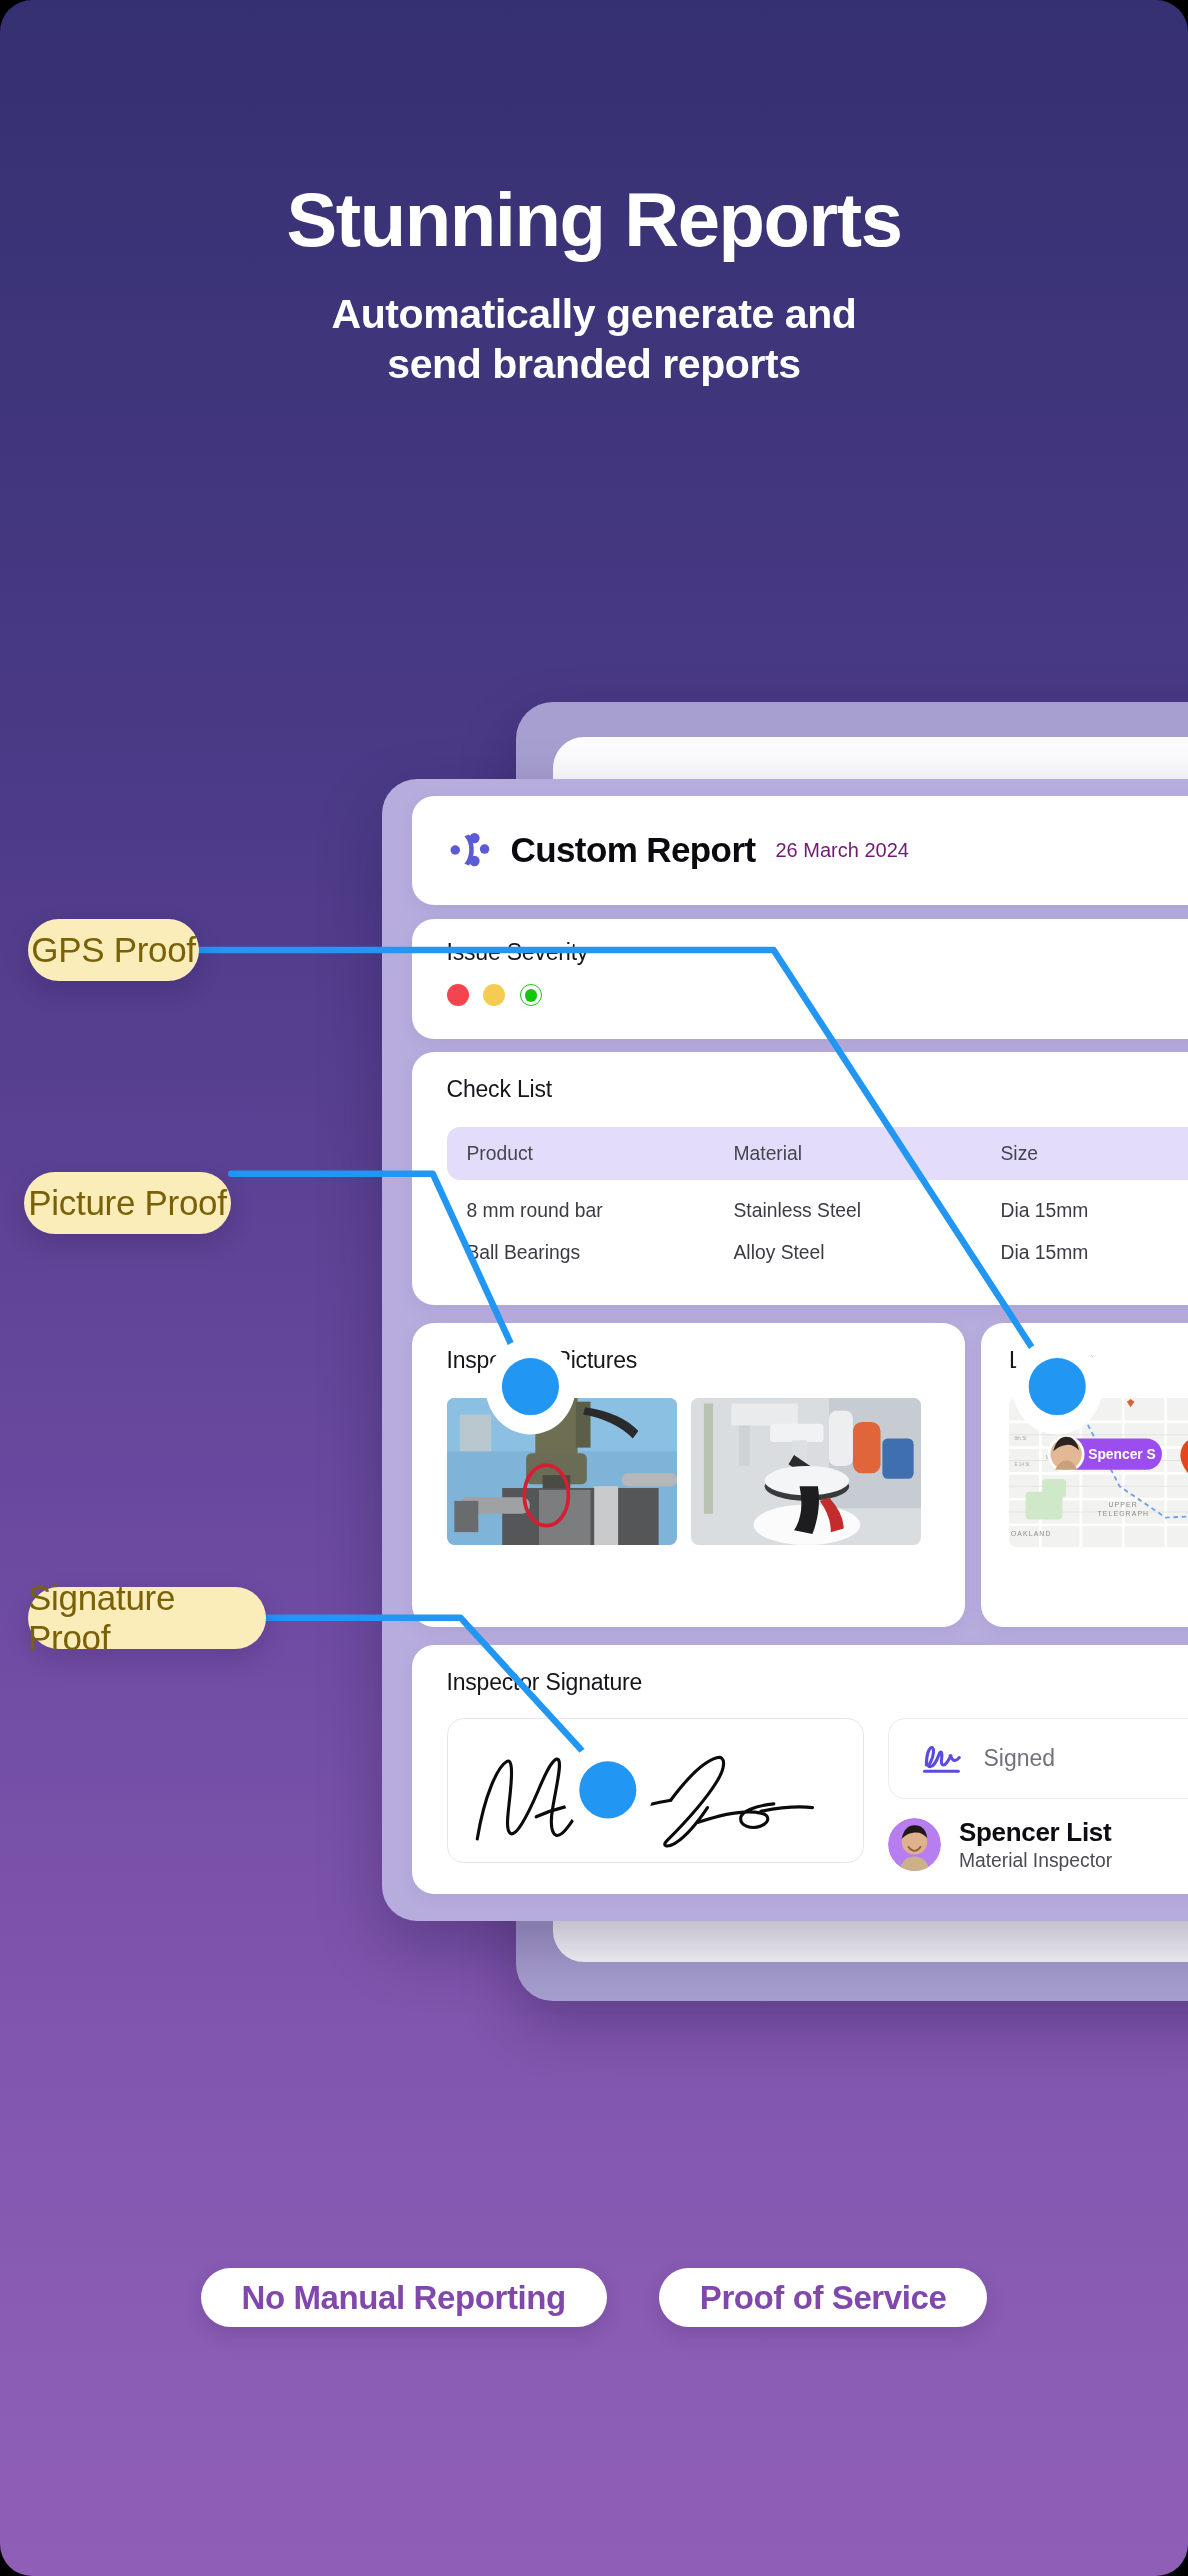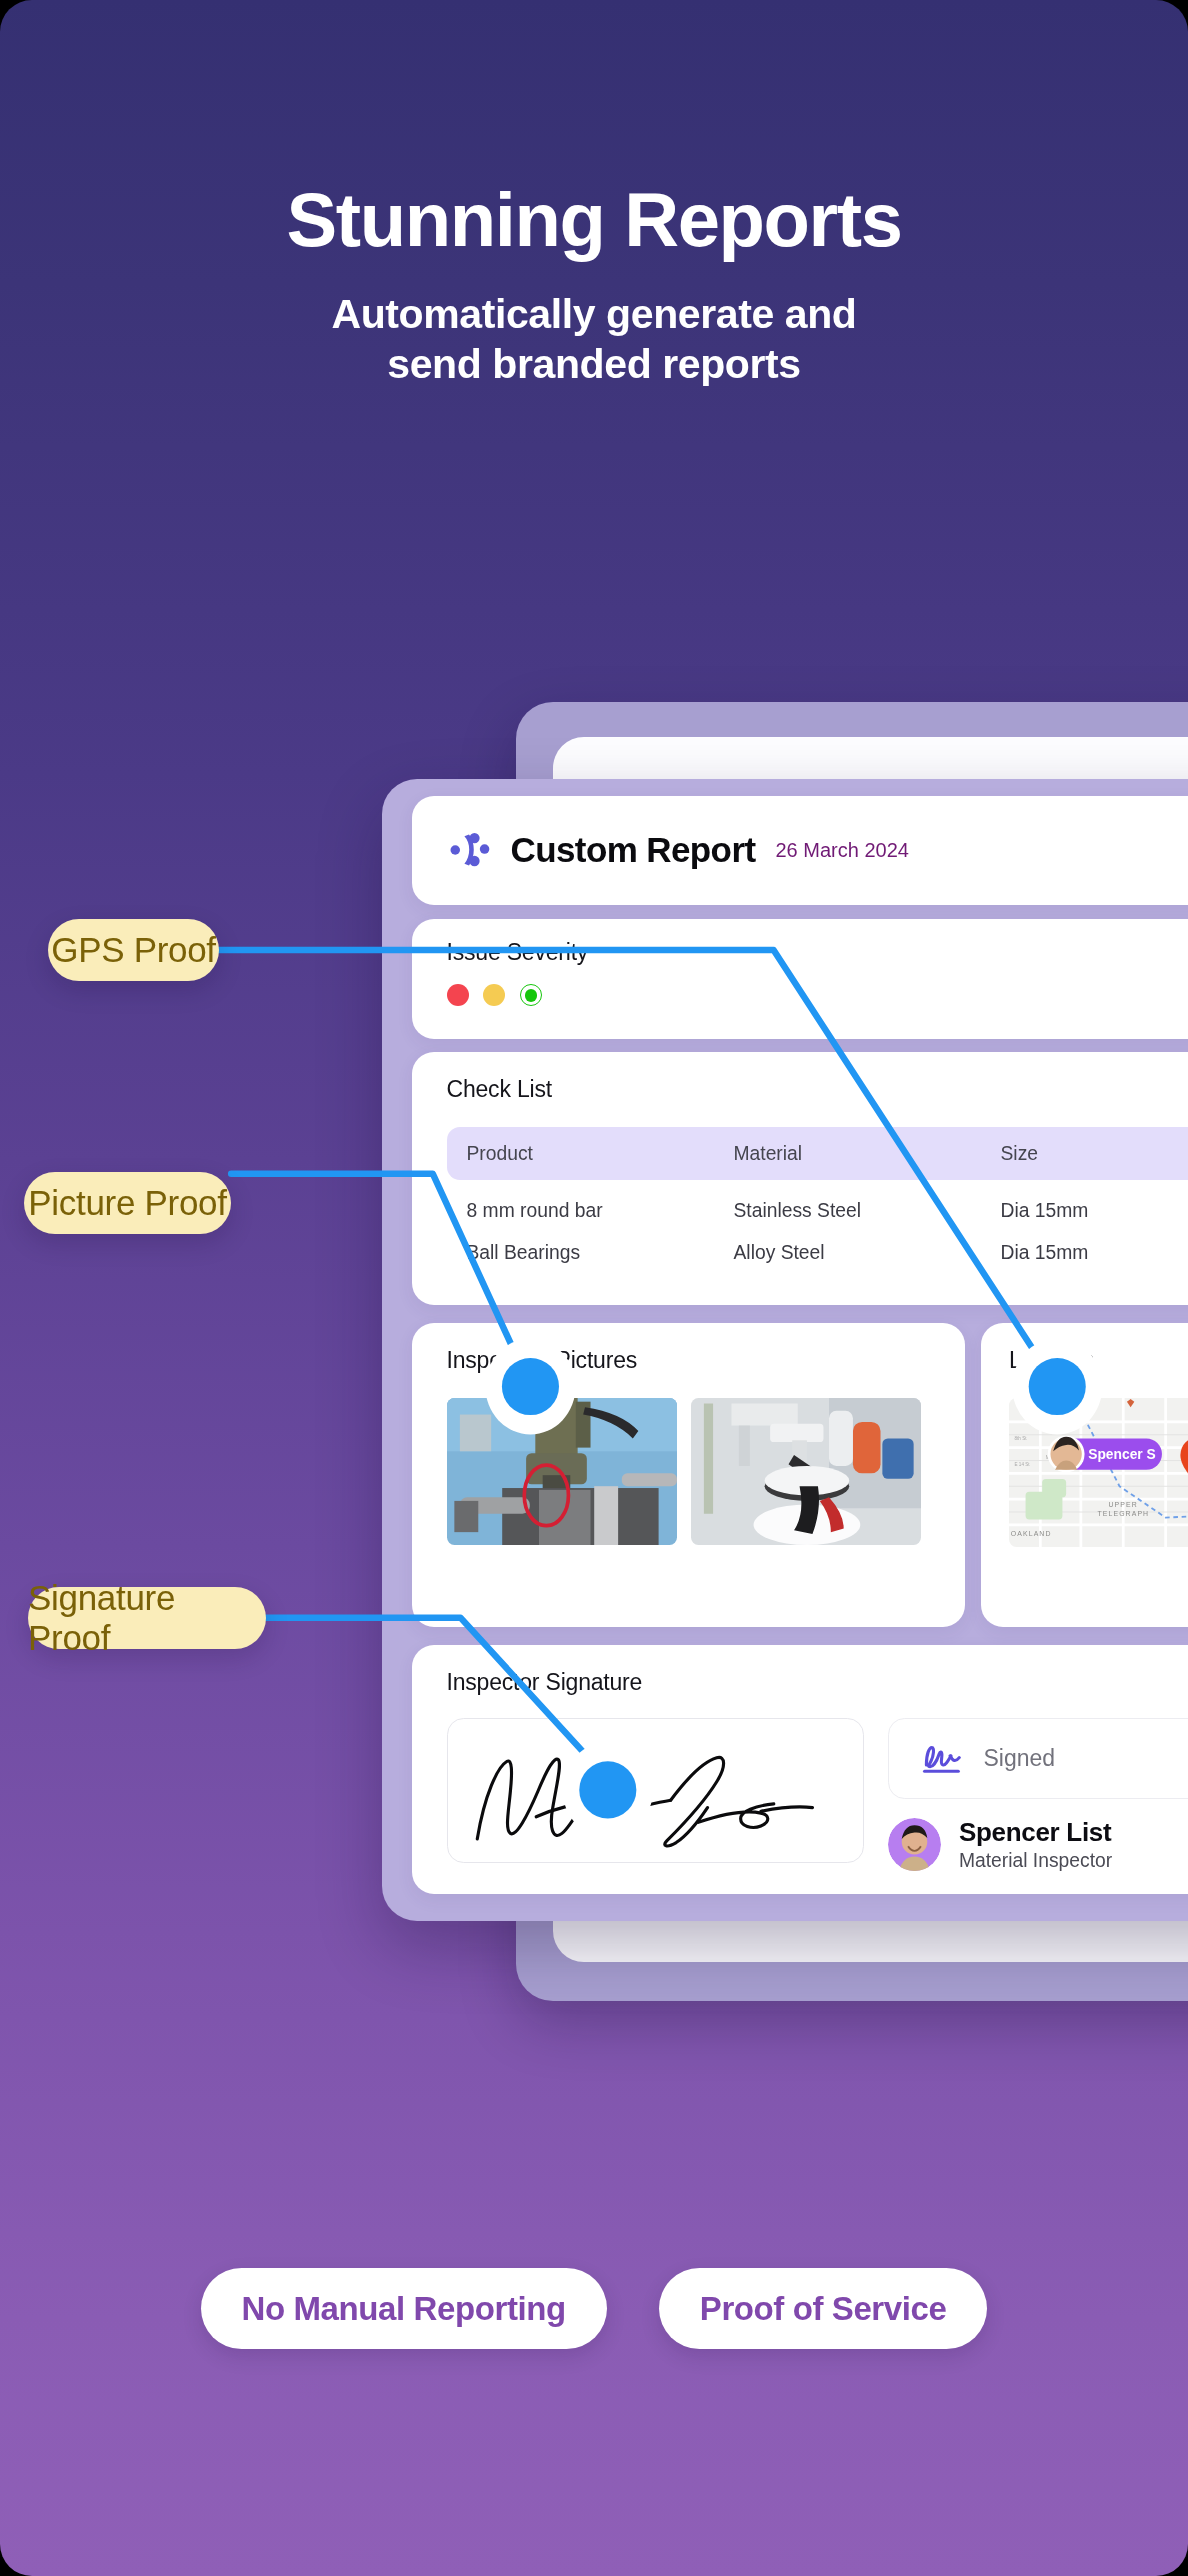--- a/index.html
+++ b/index.html
@@ -92,28 +92,28 @@
   
   .wires{position:absolute;left:0;top:0;width:1188px;height:2576px;pointer-events:none;}
 
   
   .callout{
     position:absolute;background:#faedba;border-radius:42px;
     display:flex;align-items:center;justify-content:center;
     color:#7a6108;font-size:35px;letter-spacing:-0.3px;
     box-shadow:0 9.2px 24px rgba(25,10,55,.18);
   }
-  .co-gps{left:28px;top:919px;width:171px;height:62px;margin-left:20px;}
+  .co-gps{left:28px;top:919px;width:171px;height:62px;}
   .co-pic{left:24px;top:1142px;width:207px;height:62px;margin-top:30px;}
   .co-sig{left:28px;top:1587px;width:238px;height:62px;}
 
   
   .pills{position:absolute;left:0;right:0;top:2268px;display:flex;justify-content:center;gap:52px;}
   .pill{
-    background:#fff;border-radius:41px;height:81px;display:flex;align-items:center;justify-content:center;
+    background:#fff;border-radius:41px;height:59px;display:flex;align-items:center;justify-content:center;
     color:#8048ac;font-size:33px;font-weight:bold;letter-spacing:-0.4px;padding:12px 41px;box-sizing:border-box;
     box-shadow:0 7.4px 20px rgba(25,10,55,.14);
   }
 </style>
 </head>
 <body>
 
 <div class="screen">
 
   <div class="hero">

